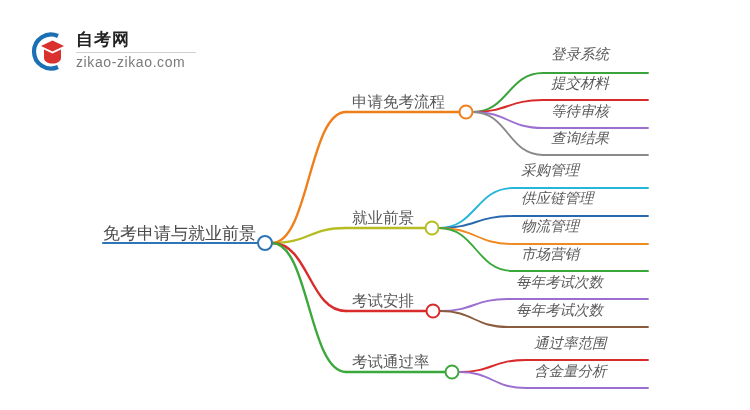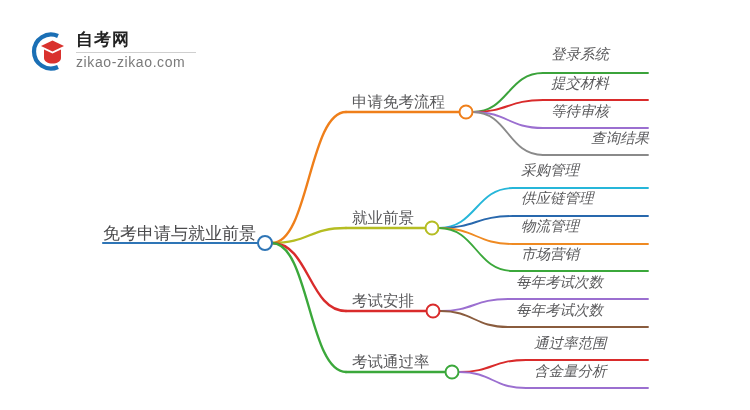--- a/index.html
+++ b/index.html
@@ -151,21 +151,21 @@
       <circle cx="452" cy="356" r="6.5" class="node-circle" stroke="#3ba83b" stroke-width="2"></circle>
       <circle cx="265" cy="227" r="7" class="node-circle" stroke="#2e75b6" stroke-width="2"></circle>
     </svg>
 
   <div id="label-layer">
       <div class="map-label label-root" style="left: 103px; top: 209px;">免考申请与就业前景</div>
       <div class="map-label label-branch" style="left: 352px; top: 78px;">申请免考流程</div>
       <div class="map-label label-leaf" style="left: 551px; top: 31px;">登录系统</div>
       <div class="map-label label-leaf" style="left: 551px; top: 60px; text-align: right;">提交材料</div>
       <div class="map-label label-leaf" style="left: 551px; top: 88px;">等待审核</div>
-      <div class="map-label label-leaf" style="left: 551px; top: 115px; margin-left: 40px;">查询结果</div>
+      <div class="map-label label-leaf" style="left: 551px; top: 115px;">查询结果</div>
       <div class="map-label label-branch" style="left: 352px; top: 194px;">就业前景</div>
       <div class="map-label label-leaf" style="left: 521px; top: 147px;">采购管理</div>
       <div class="map-label label-leaf" style="left: 521px; top: 175px;">供应链管理</div>
       <div class="map-label label-leaf" style="left: 521px; top: 203px;">物流管理</div>
       <div class="map-label label-leaf" style="left: 521px; top: 231px;">市场营销</div>
       <div class="map-label label-branch" style="left: 352px; top: 277px;">考试安排</div>
       <div class="map-label label-leaf" style="left: 516px; top: 259px;">每年考试次数</div>
       <div class="map-label label-leaf" style="left: 516px; top: 287px;">每年考试次数</div>
       <div class="map-label label-branch" style="left: 352px; top: 338px;">考试通过率</div>
       <div class="map-label label-leaf" style="left: 534px; top: 320px;">通过率范围</div>

